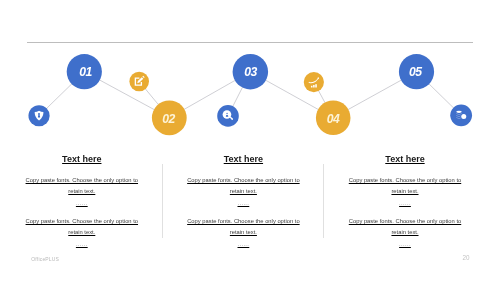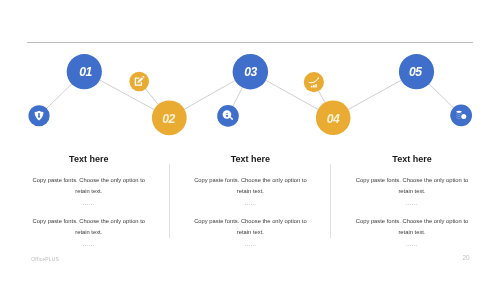--- a/index.html
+++ b/index.html
@@ -5,21 +5,21 @@
   html,body{margin:0;padding:0;}
   body{width:500px;height:281px;background:#ffffff;font-family:"Liberation Sans",sans-serif;overflow:hidden;-webkit-font-smoothing:antialiased;}
   .slide{position:relative;width:500px;height:281px;background:#fff;filter:blur(0px);padding-left:36px;}
   .rule{position:absolute;left:27px;top:42px;width:446px;height:1px;background:#bdbdbd;}
   svg.diagram{position:absolute;left:0;top:0;width:500px;height:160px;}
   .nodelbl{opacity:0.999;-webkit-font-smoothing:antialiased;fill:#ffffff;font-family:"Liberation Sans",sans-serif;font-size:12.2px;font-weight:bold;font-style:italic;text-anchor:middle;dominant-baseline:central;letter-spacing:-0.55px;}
   .nodelbl.lt{fill:#fdf3d6;}
   .col-title{font-weight:bold;font-size:9px;color:#1a1a1a;text-align:center;}
   .body-text{font-size:5.8px;color:#3a3a3a;text-align:center;line-height:1.9;}
   .dots{font-size:5.8px;color:#6f6f6f;text-align:center;margin-top:1px;letter-spacing:.35px;line-height:1.9;}
-  .columns{position:absolute;left:8px;top:154px;width:484.8px;display:flex;}
+  .columns{position:absolute;left:1px;top:154px;width:484.8px;display:flex;text-decoration:underline;}
   .col{width:161.9px;position:relative;}
   .vdiv{position:absolute;top:10px;width:1px;height:74px;background:#e0e0e0;}
   .vdiv.d1{left:161.2px;}
   .vdiv.d2{left:322.0px;}
   .block{margin-top:7px;padding:0 22px;}
   .block.first{margin-top:11px;}
   .footer-brand{position:absolute;left:31.3px;top:256.2px;font-size:5.0px;color:#b9b9b9;letter-spacing:.18px;}
   .page-num{position:absolute;left:462.5px;top:254.3px;font-size:6.3px;color:#c3c3c3;}
 </style>
 </head>

